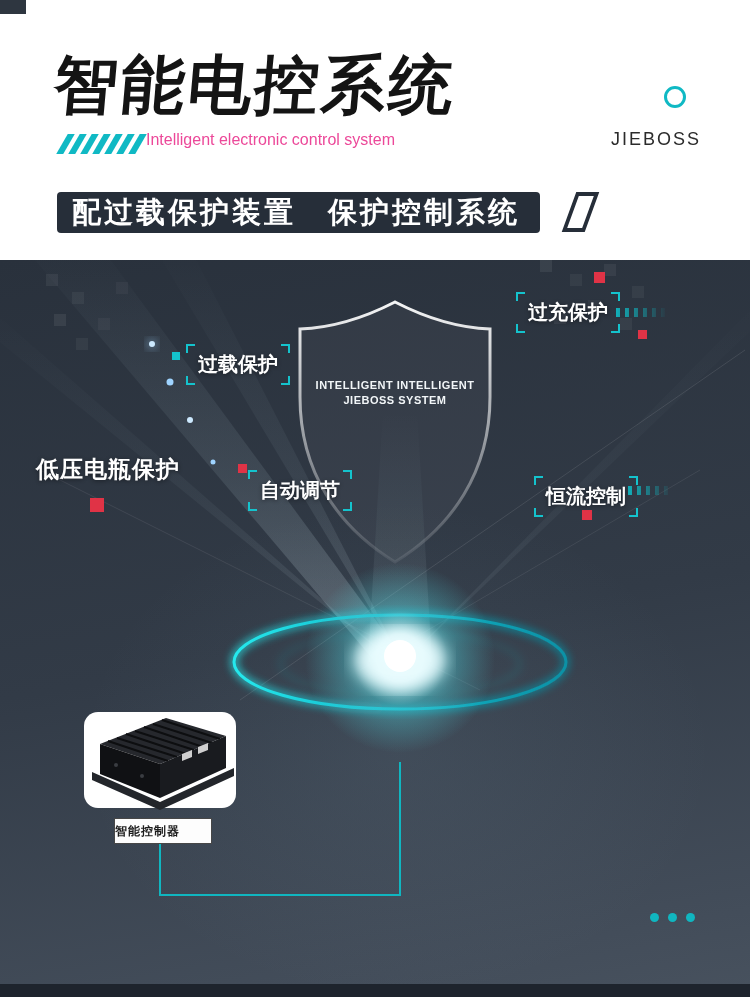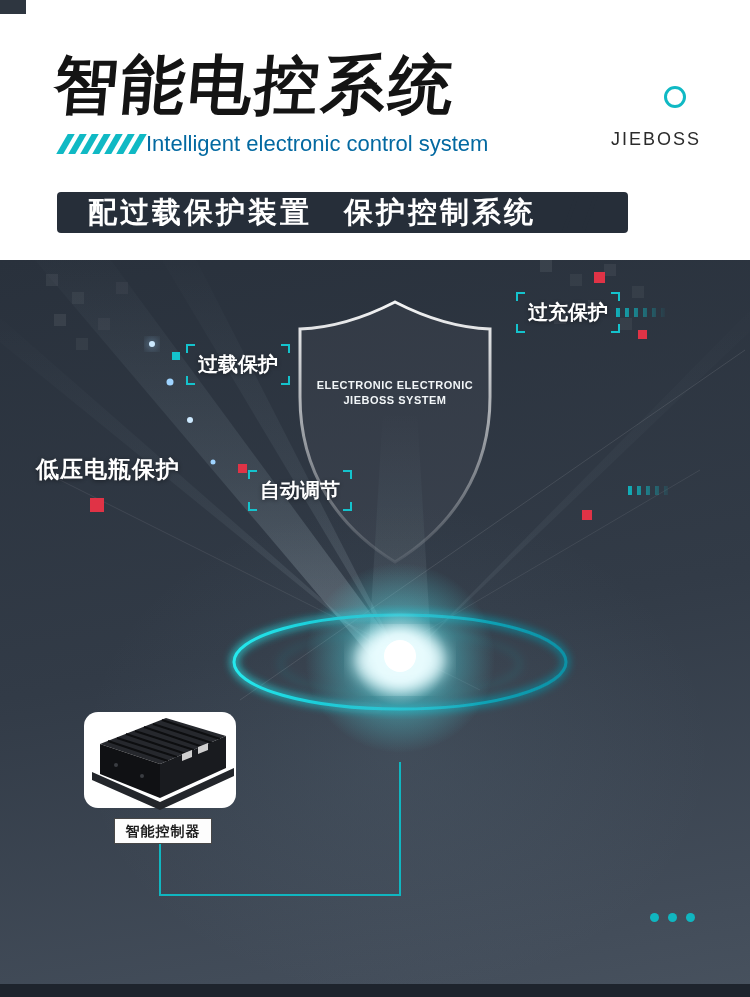--- a/index.html
+++ b/index.html
@@ -5,25 +5,25 @@
   * { margin:0; padding:0; box-sizing:border-box; }
   body { background:#888; font-family:"Liberation Sans", sans-serif; }
   .page { position:relative; width:750px; height:997px; background:#ffffff; overflow:hidden; margin:0 auto; }
 
   
   .corner-glitch { position:absolute; left:0; top:0; width:26px; height:14px; background:#2e3640; }
   .main-title { position:absolute; left:54px; top:42px; font-size:64px; font-weight:900; color:#141414;
                 letter-spacing:3px; transform:skewX(-5deg); white-space:nowrap; }
   .slashes { position:absolute; left:62px; top:134px; display:flex; gap:5px; }
   .slashes i { display:block; width:7px; height:20px; background:#10b9c4; transform:skewX(-30deg); }
-  .subtitle { position:absolute; left:146px; top:131px; font-size:22px; color:#0369a1; }
+  .subtitle { position:absolute; left:146px; top:131px; font-size:16px; color:#ec4899; }
   .brand-circle { position:absolute; left:664px; top:86px; width:22px; height:22px; border:3px solid #10b9c4; border-radius:50%; }
   .brand-name { position:absolute; left:611px; top:129px; font-size:18px; font-weight:normal; color:#2b2b2b; letter-spacing:2px; }
-  .banner { position:absolute; left:57px; top:192px; width:571px; height:41px; background:#262e39; border-radius:4px;
-            color:#fff; font-size:29px; font-weight:bold; line-height:41px; padding-left:31px; letter-spacing:3px; white-space:nowrap; }
+  .banner { position:absolute; left:57px; top:192px; width:483px; height:41px; background:#262e39; border-radius:4px;
+            color:#fff; font-size:29px; font-weight:bold; line-height:41px; padding-left:15px; letter-spacing:3px; white-space:nowrap; }
   .banner-deco { position:absolute; left:569px; top:192px; width:23px; height:40px; border:4px solid #262e39; transform:skewX(-20deg); }
 
   
   .dark { position:absolute; left:0; top:260px; width:750px; height:845px; overflow:hidden;
           background:
             radial-gradient(ellipse 60% 42% at 53% 58%, rgba(140,170,190,0.10), transparent 70%),
             linear-gradient(170deg, #29313c 0%, #323b47 45%, #434d5a 80%, #4d5763 100%); }
   .fx { position:absolute; left:0; top:0; }
 
   
@@ -77,22 +77,22 @@
   
   .line { position:absolute; background:#10b6c0; }
   .line-v-right { left:399px; top:502px; width:2px; height:134px; }
   .line-h       { left:159px; top:634px; width:242px; height:2px; }
   .line-v-left  { left:159px; top:584px; width:2px; height:52px; }
 
   
   .device-card { position:absolute; left:84px; top:452px; width:152px; height:96px; background:#ffffff; border-radius:14px; }
   .device-svg  { position:absolute; left:86px; top:450px; }
   .device-label { position:absolute; left:114px; top:558px; width:98px; height:26px; background:#fdfdfd;
-                  border:1px solid #474747; color:#1c1c1c; font-size:14px; font-weight:bold;
-                  text-align:center; line-height:24px; letter-spacing:1px; }
+                  border:1px solid #474747; color:#1c1c1c; font-size:12px; font-weight:bold;
+                  line-height:24px; letter-spacing:1px; }
 
   .dots { position:absolute; left:650px; top:653px; display:flex; gap:9px; }
   .dots i { width:9px; height:9px; border-radius:50%; background:#10b6c0; }
 
   .bottom-strip { position:absolute; left:0; top:724px; width:750px; height:13px; background:#1e242d; }
 </style>
 </head>
 <body>
 
 <div class="page">
@@ -205,23 +205,27 @@
     </div>
     <div class="feat bracket feat-overload">
       <i class="c tl"></i><i class="c tr"></i><i class="c bl"></i><i class="c br"></i>
       <span>过载保护</span>
     </div>
     <div class="feat feat-lowvolt">低压电瓶保护</div>
     <div class="feat bracket feat-auto">
       <i class="c tl"></i><i class="c tr"></i><i class="c bl"></i><i class="c br"></i>
       <span>自动调节</span>
     </div>
+    <div class="feat bracket feat-constant">
+      <i class="c tl"></i><i class="c tr"></i><i class="c bl"></i><i class="c br"></i>
+      <span>恒流控制</span>
+    </div>
 
     <div class="shield-text">
-      <div>ELECTRONIC ELECTRONIC</div>
+      <div>INTELLIGENT INTELLIGENT</div>
       <div>JIEBOSS SYSTEM</div>
     </div>
 
     <div class="line line-v-right"></div>
     <div class="line line-h"></div>
     <div class="line line-v-left"></div>
 
     <div class="device-card"></div>
     <svg class="device-svg" width="150" height="100" viewBox="0 0 150 100">
       <polygon points="14,34 80,8 140,26 74,54" fill="#26282d"></polygon>

